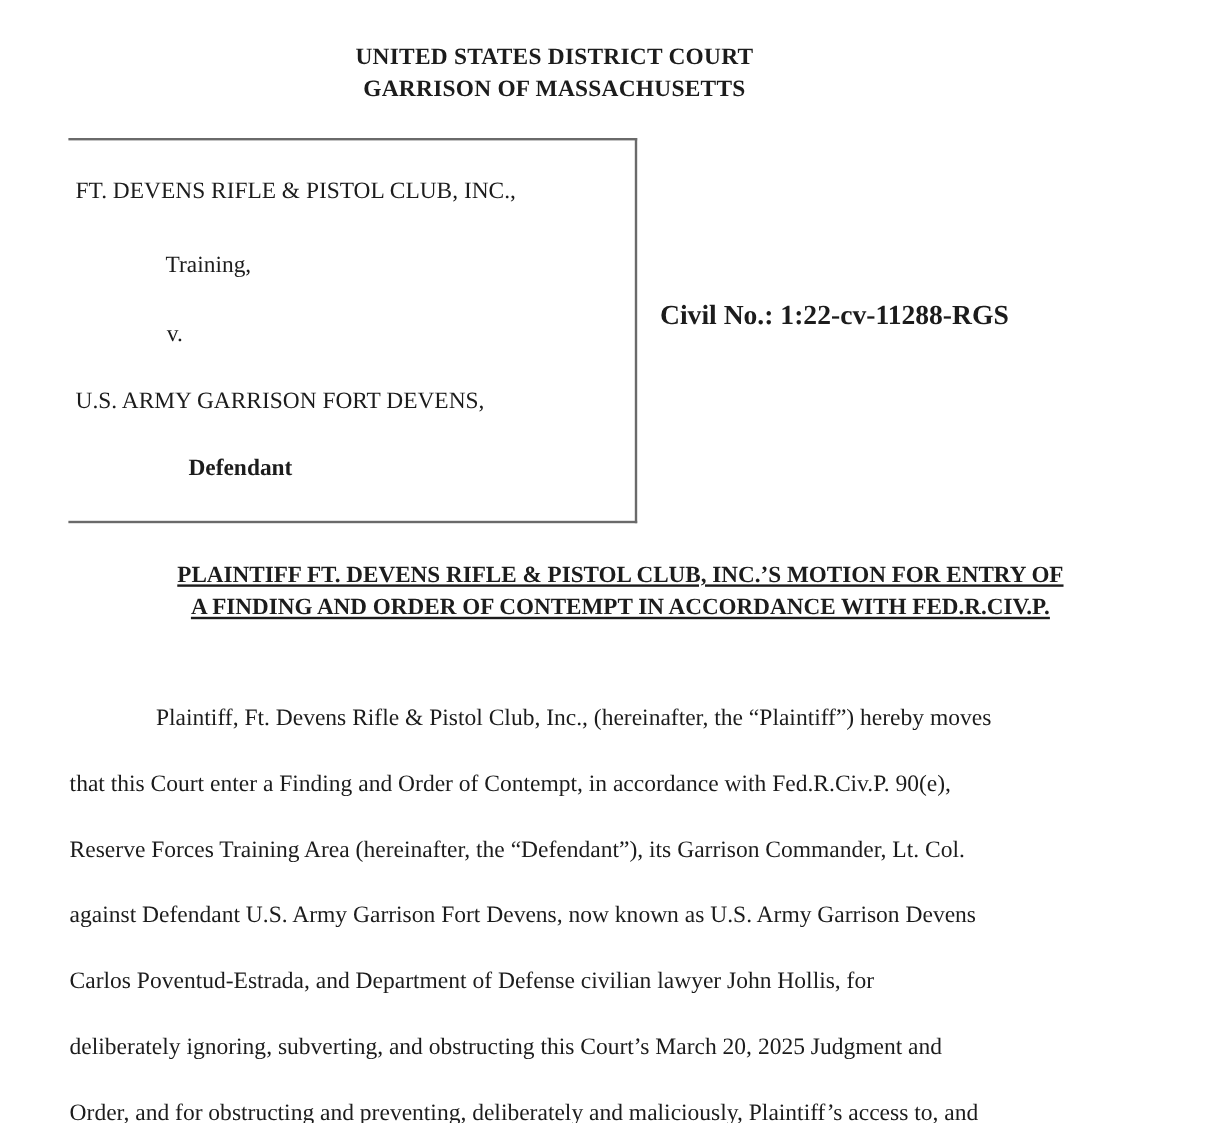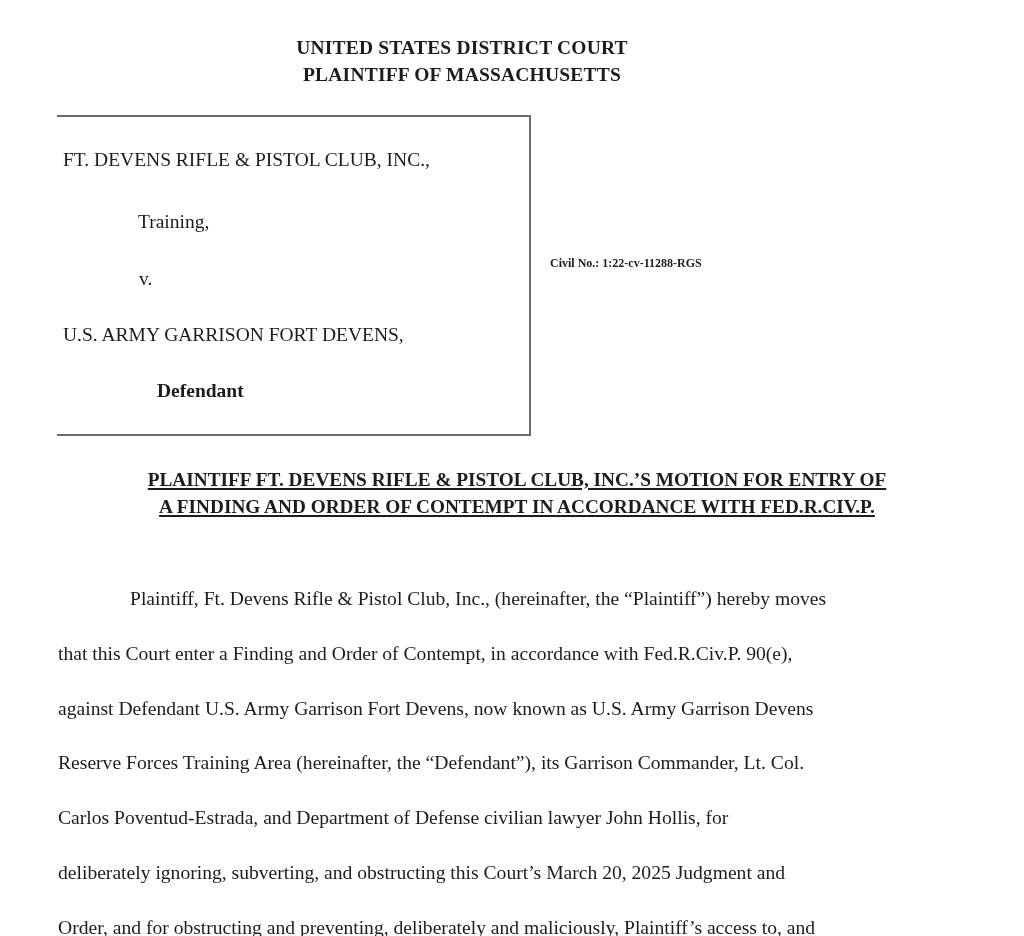--- a/index.html
+++ b/index.html
@@ -41,21 +41,21 @@
     .caption-line {
       position: absolute;
       font-size: 19.5px;
       white-space: nowrap;
       line-height: 22px;
     }
     .civil-no {
       position: absolute;
       left: 550px;
       top: 252px;
-      font-size: 12px;
+      font-size: 23px;
       font-weight: bold;
       white-space: nowrap;
       line-height: 22px;
     }
 
     .motion-title {
       position: absolute;
       top: 466px;
       left: 40px;
       width: 954px;
@@ -83,39 +83,39 @@
       white-space: nowrap;
       height: 54.8px;
     }
     .body-line.indent { padding-left: 72px; }
   </style>
 </head>
 <body>
 
 <div class="court-header">
   <div>UNITED STATES DISTRICT COURT</div>
-  <div>PLAINTIFF OF MASSACHUSETTS</div>
+  <div>GARRISON OF MASSACHUSETTS</div>
 </div>
 
 <div class="caption-box"></div>
 
 <div class="caption-line" style="left:63px; top:149px;">FT. DEVENS RIFLE &amp; PISTOL CLUB, INC.,</div>
 <div class="caption-line" style="left:138px; top:211px;">Training,</div>
 <div class="caption-line" style="left:139px; top:268px;">v.</div>
 <div class="caption-line" style="left:63px; top:324px;">U.S. ARMY GARRISON FORT DEVENS,</div>
 <div class="caption-line" style="left:157px; top:380px;font-weight:bold;">Defendant</div>
 
 <div class="civil-no">Civil No.: 1:22-cv-11288-RGS</div>
 
 <div class="motion-title">
   <div><span>PLAINTIFF FT. DEVENS RIFLE &amp; PISTOL CLUB, INC.’S MOTION FOR ENTRY OF</span></div>
   <div><span>A FINDING AND ORDER OF CONTEMPT IN ACCORDANCE WITH FED.R.CIV.P.</span></div>
 </div>
 
 <div class="body-text">
   <div class="body-line indent">Plaintiff, Ft. Devens Rifle &amp; Pistol Club, Inc., (hereinafter, the “Plaintiff”) hereby moves</div>
   <div class="body-line">that this Court enter a Finding and Order of Contempt, in accordance with Fed.R.Civ.P. 90(e),</div>
+  <div class="body-line">Reserve Forces Training Area (hereinafter, the “Defendant”), its Garrison Commander, Lt. Col.</div>
   <div class="body-line">against Defendant U.S. Army Garrison Fort Devens, now known as U.S. Army Garrison Devens</div>
-  <div class="body-line">Reserve Forces Training Area (hereinafter, the “Defendant”), its Garrison Commander, Lt. Col.</div>
   <div class="body-line">Carlos Poventud-Estrada, and Department of Defense civilian lawyer John Hollis, for</div>
   <div class="body-line">deliberately ignoring, subverting, and obstructing this Court’s March 20, 2025 Judgment and</div>
   <div class="body-line">Order, and for obstructing and preventing, deliberately and maliciously, Plaintiff’s access to, and</div>
 </div>
 
 </body></html>

